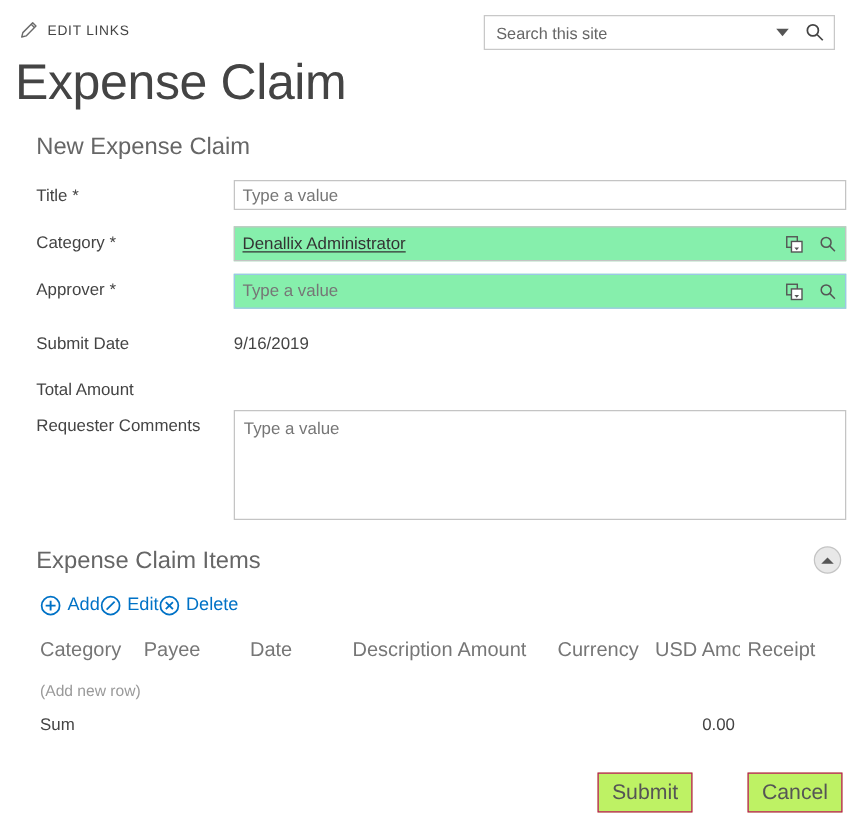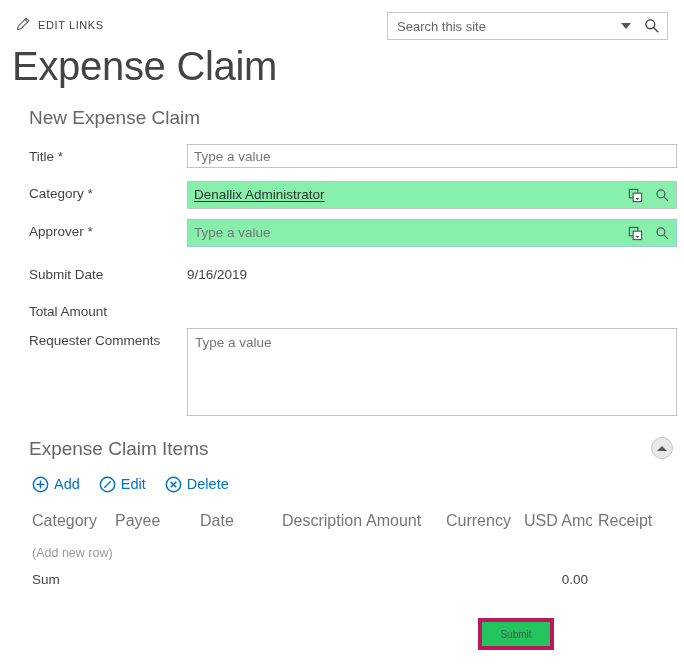--- a/index.html
+++ b/index.html
@@ -257,21 +257,20 @@
     border-right: 5px solid transparent;
     border-bottom: 5px solid #555555;
   }
 
   .items-toolbar {
     position: absolute;
     left: 32px;
     top: 475px;
     display: flex;
     align-items: center;
-    gap: 19px;
   }
   .tb-action {
     display: flex;
     align-items: center;
     gap: 5px;
     cursor: pointer;
     color: #0072c6;
   }
   .tb-icon {
     flex: 0 0 auto;
@@ -346,24 +345,24 @@
     position: absolute;
     left: 0;
     top: 618px;
     width: 684px;
     height: 34px;
   }
   .btn {
     position: absolute;
     top: 0;
     height: 32px;
-    border: 4px solid #be185d;
-    background: #22c55e;
+    border: 1px solid #be185d;
+    background: #bef264;
     font-family: "Liberation Sans", sans-serif;
-    font-size: 10px;
+    font-size: 17px;
     color: #555555;
     cursor: pointer;
     padding: 0;
   }
   .btn-submit { left: 478px; width: 76px; }
   .btn-cancel { left: 598px; width: 76px; }
 </style>
 </head>
 <body>
 
@@ -514,13 +513,14 @@
 
 <div class="addnew-row">(Add new row)</div>
 
 <div class="sum-row">
   <div class="sum-label">Sum</div>
   <div class="sum-value">0.00</div>
 </div>
 
 <div class="footer-actions">
   <button class="btn btn-submit">Submit</button>
+  <button class="btn btn-cancel">Cancel</button>
 </div>
 
 </body></html>

